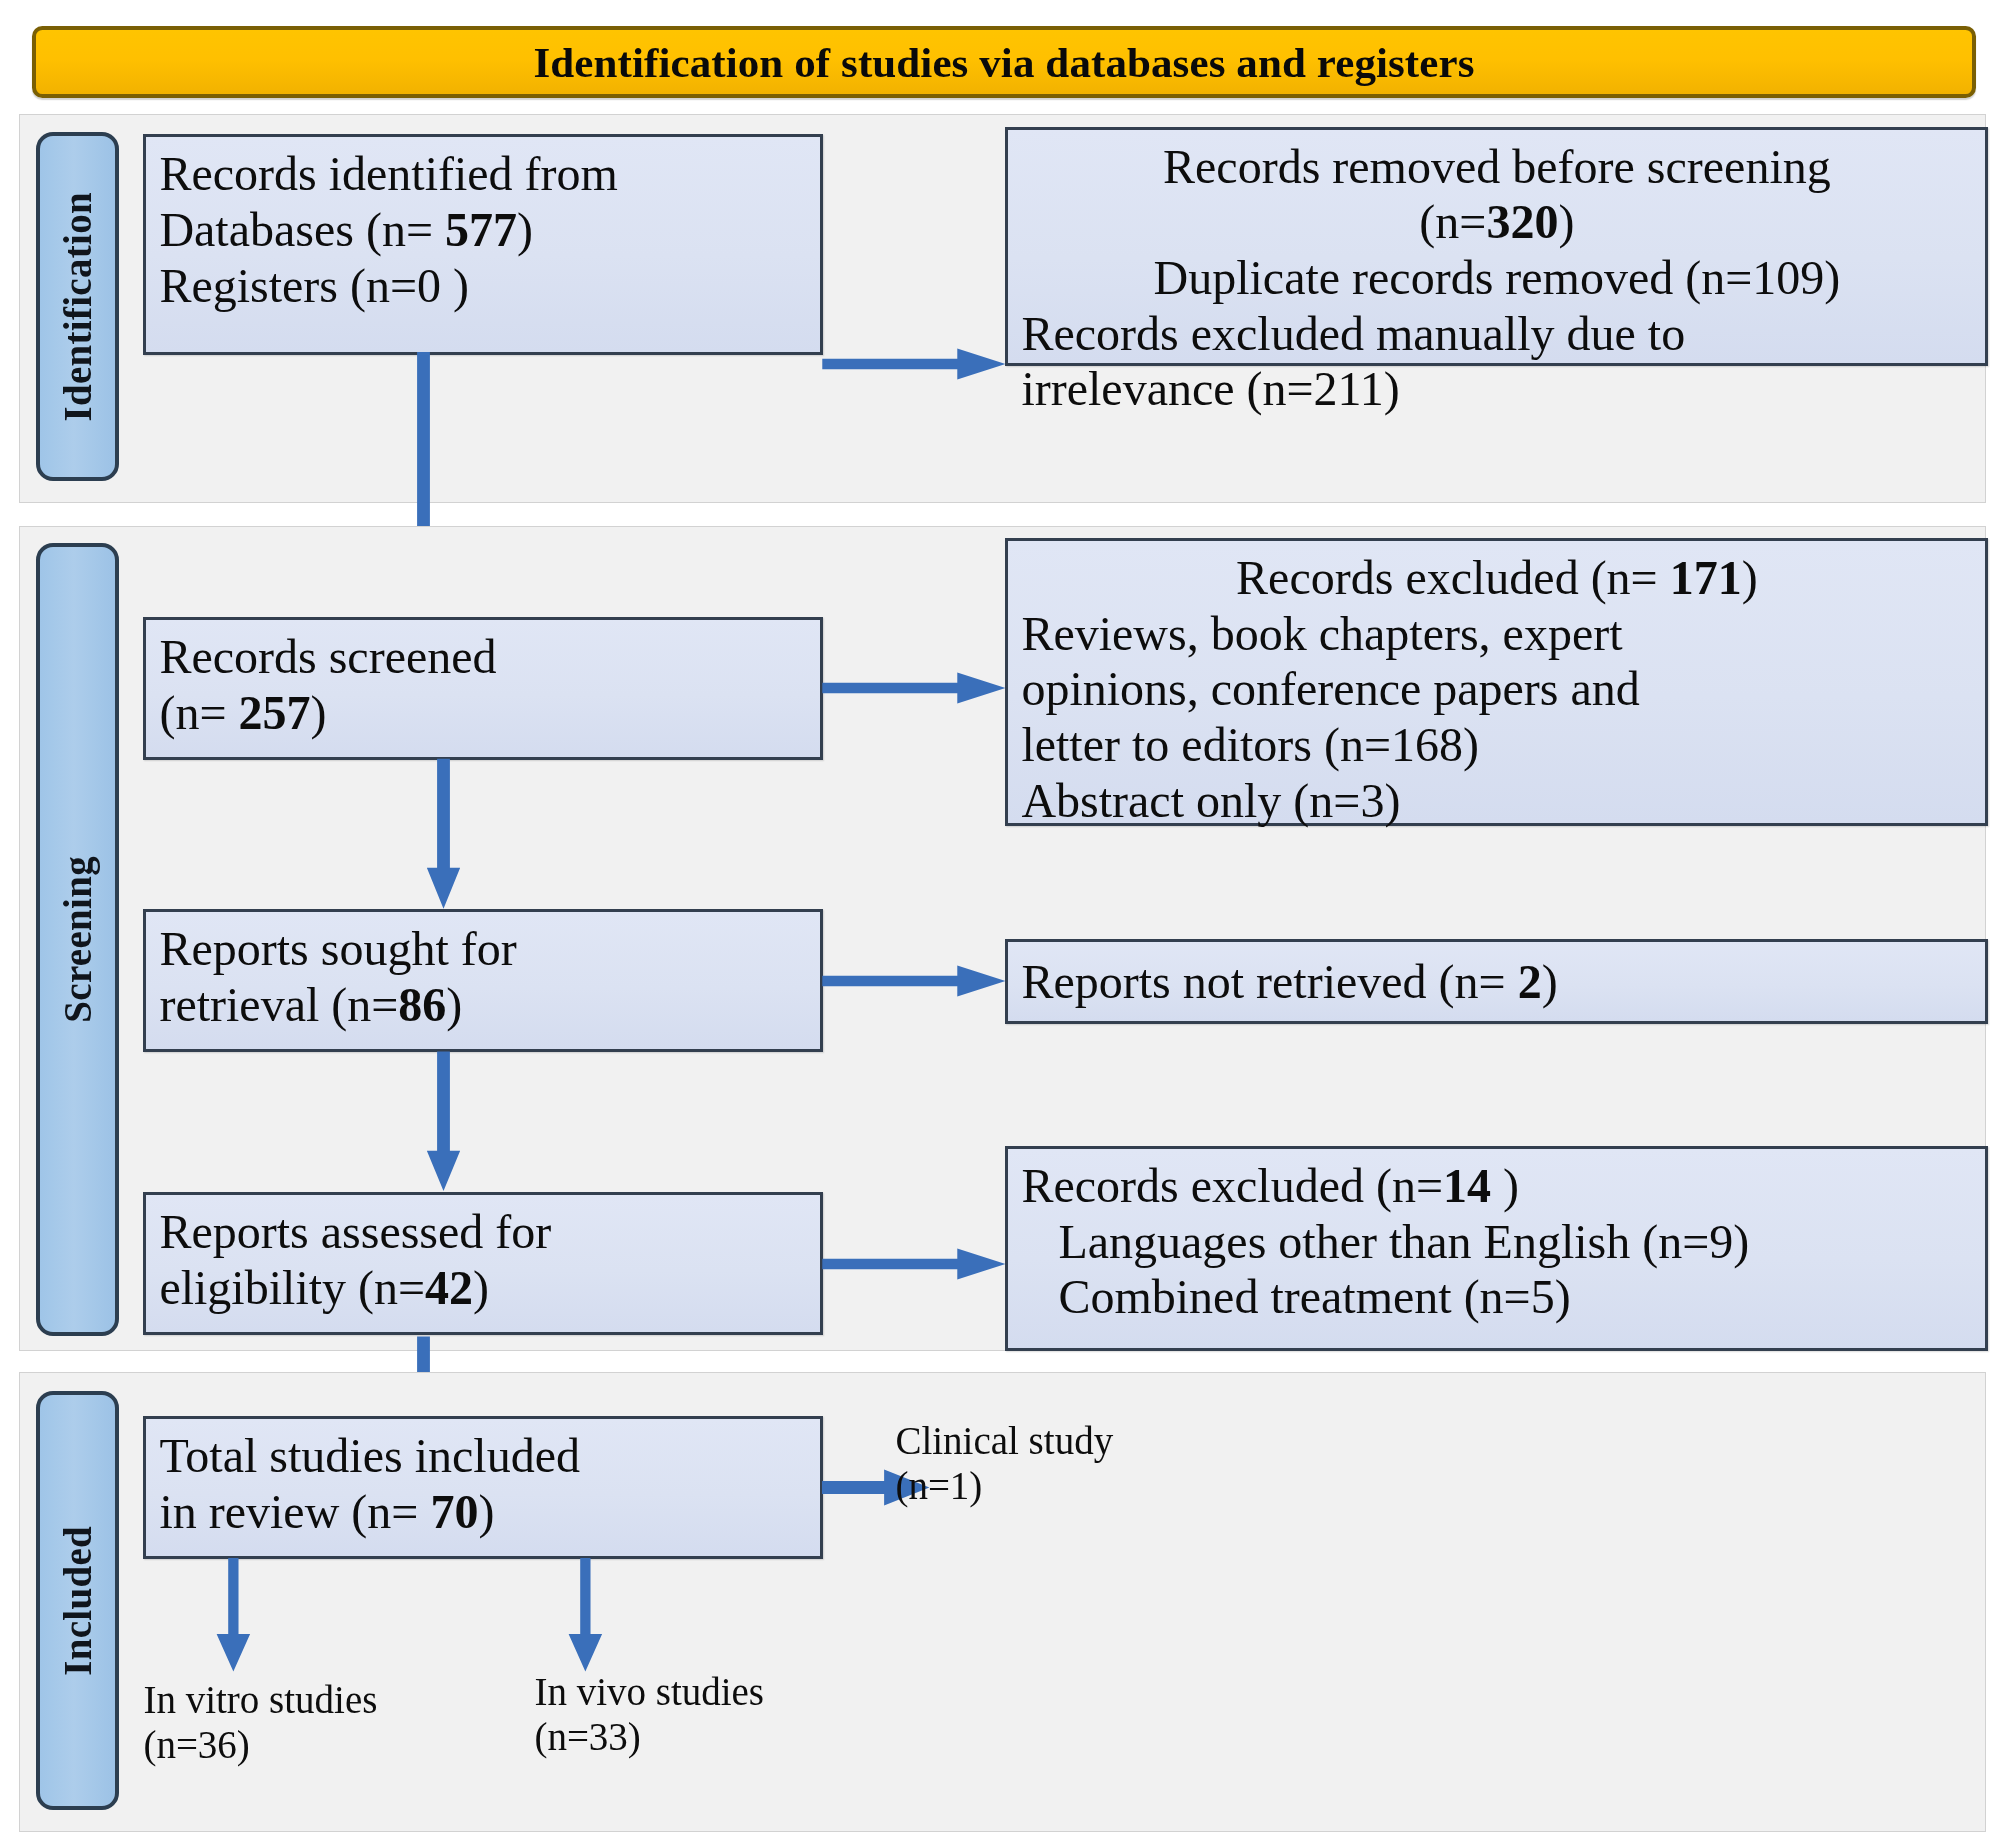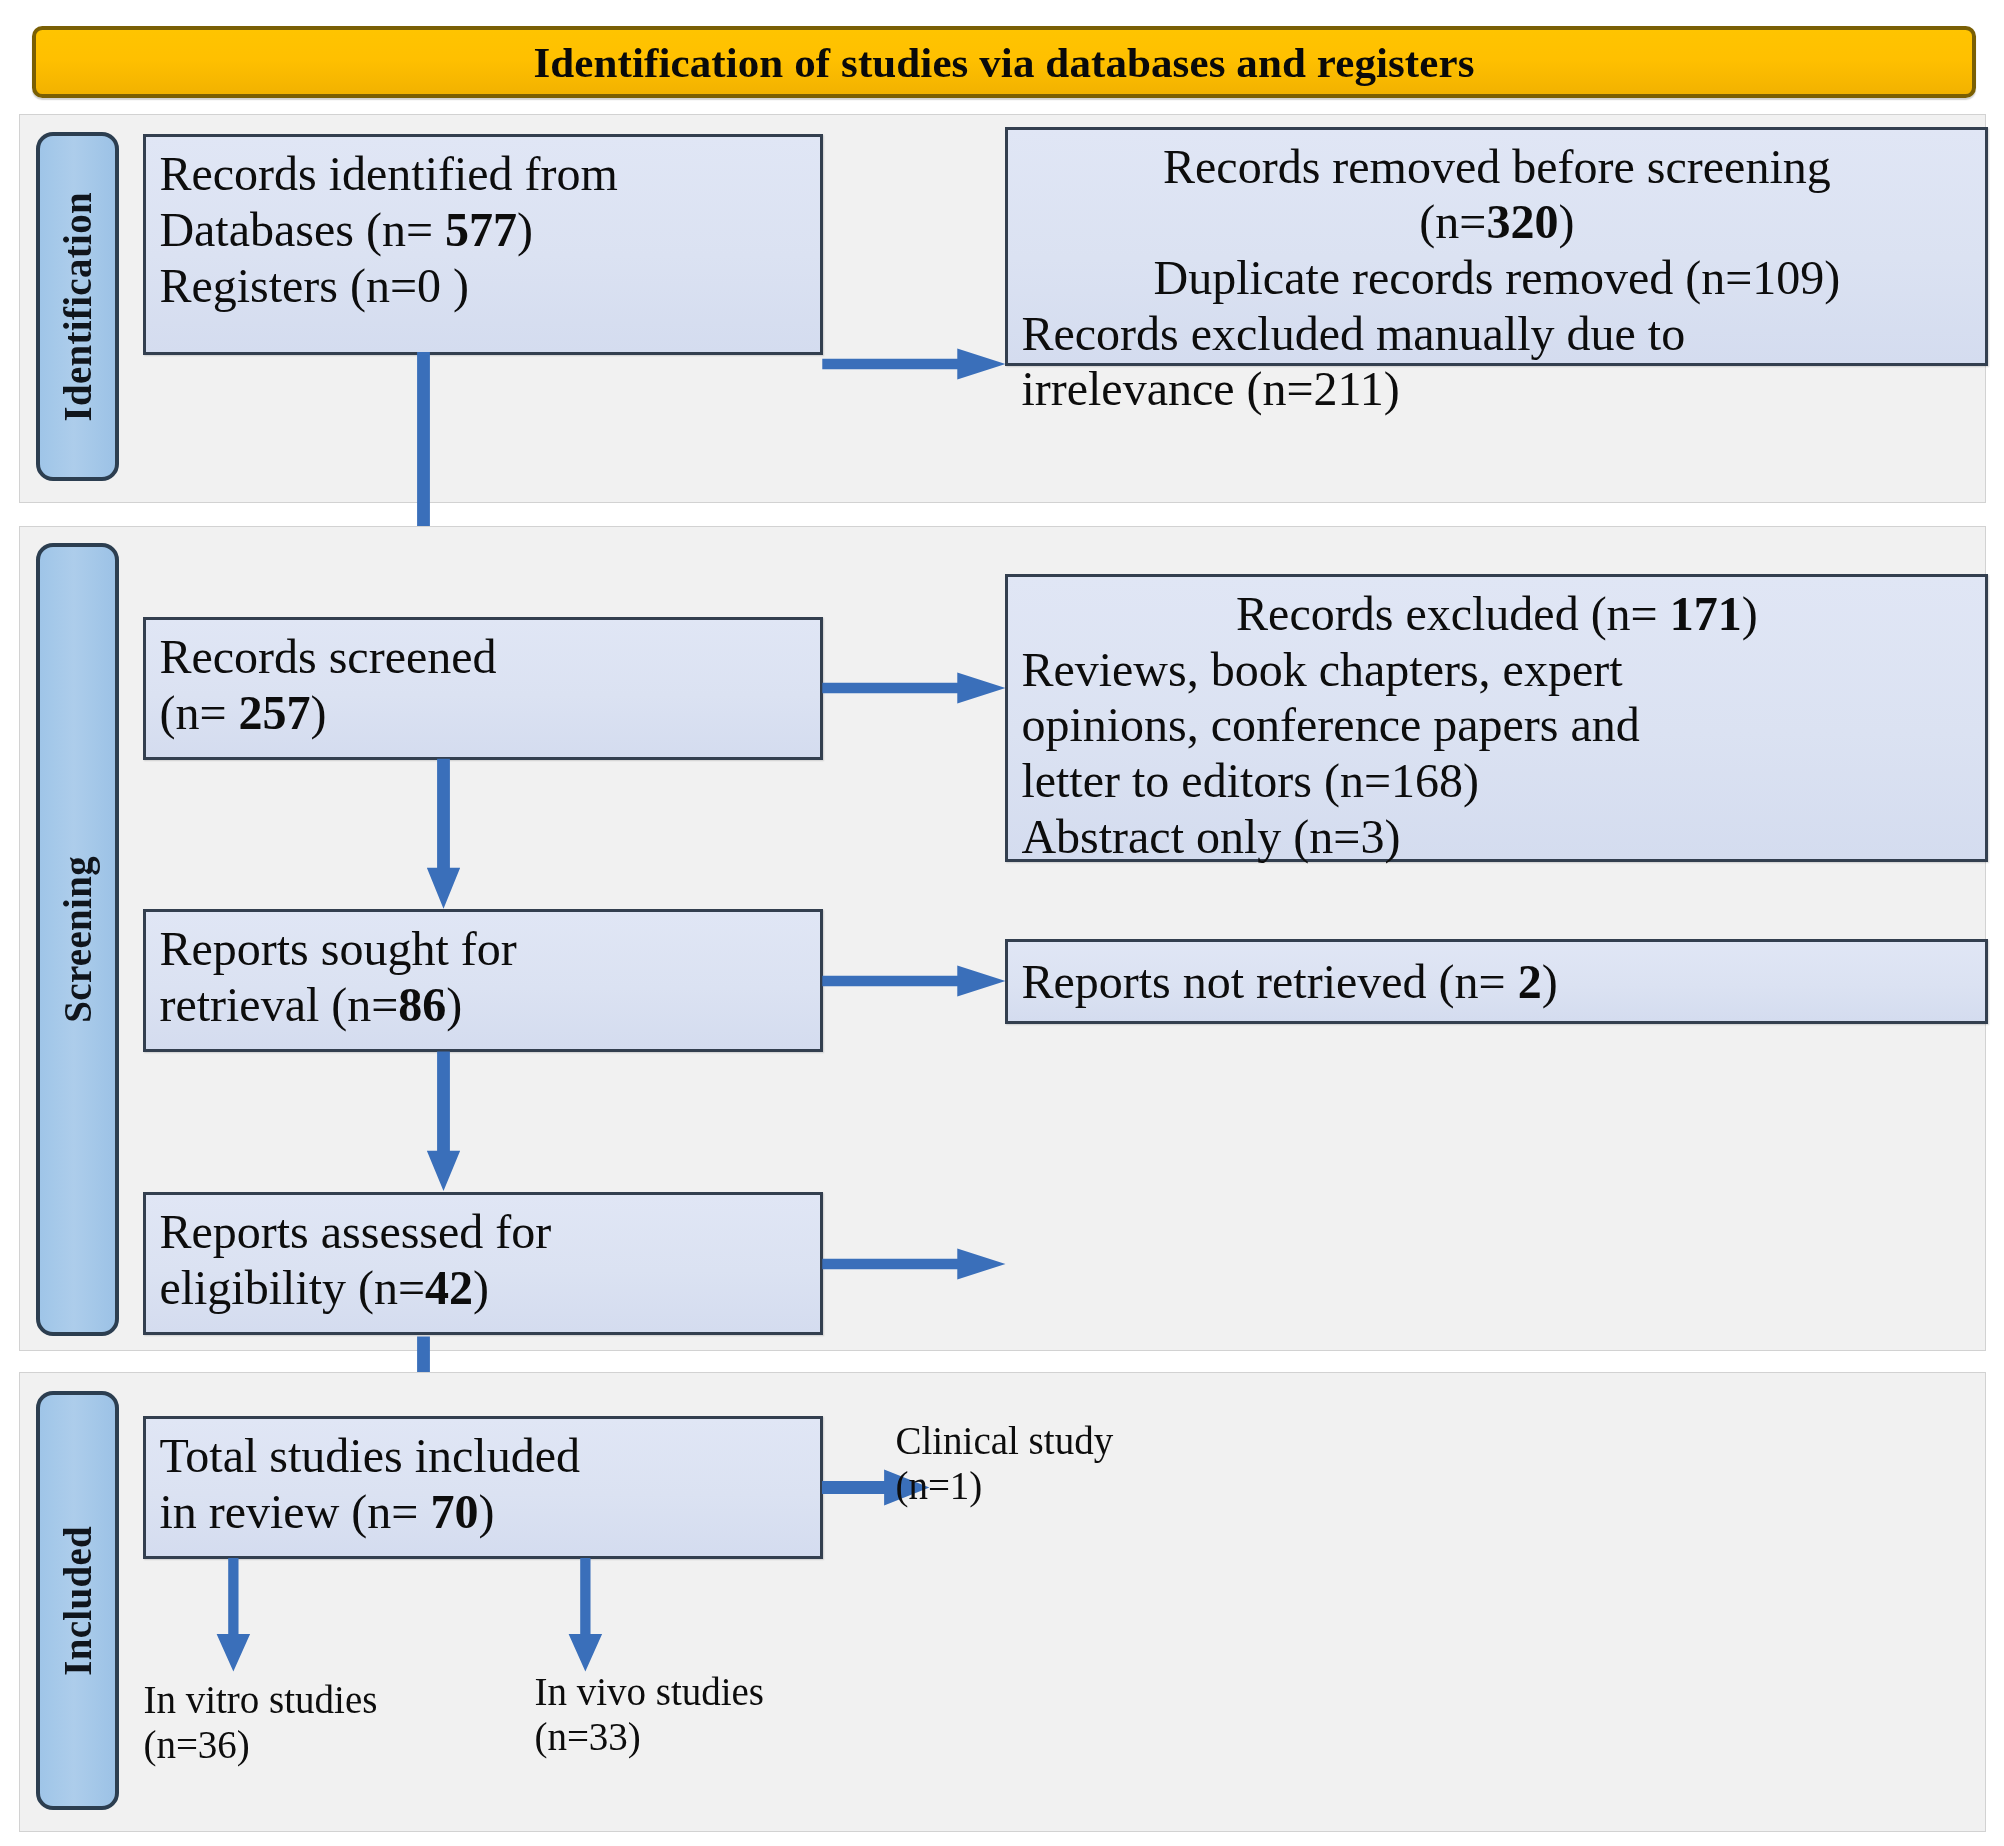--- a/index.html
+++ b/index.html
@@ -156,21 +156,21 @@
       <span class="ln">Records screened</span>
       <span class="ln"><span>(n= </span><b>257</b><span>)</span></span>
     </div>
 
     <div class="arrow" style="left:802px; top:143px; width:187px; height:36px;">
       <svg width="187" height="36" viewBox="0 0 290 56">
         <path d="M0 20 L210 20 L210 4 L285 28 L210 52 L210 36 L0 36 Z" fill="#3A6FBA"></path>
       </svg>
     </div>
 
-    <div class="fbox" style="left:985px; top:11px; width:983px; height:288px;margin-top:36px;">
+    <div class="fbox" style="left:985px; top:11px; width:983px; height:288px;">
       <span class="ln" style="text-align:center;display:block;"><span>Records excluded (n= </span><b>171</b><span>)</span></span>
       <span class="ln">Reviews, book chapters, expert</span>
       <span class="ln">opinions, conference papers and</span>
       <span class="ln">letter to editors (n=168)</span>
       <span class="ln">Abstract only (n=3)</span>
     </div>
 
     <div class="arrow" style="left:403px; top:231px; width:41px; height:154px;">
       <svg width="41" height="154" viewBox="0 0 64 238">
         <path d="M22 0 L42 0 L42 170 L58 170 L32 234 L6 170 L22 170 Z" fill="#3A6FBA"></path>
@@ -202,20 +202,25 @@
       <span class="ln">Reports assessed for</span>
       <span class="ln"><span>eligibility (n=</span><b>42</b><span>)</span></span>
     </div>
 
     <div class="arrow" style="left:802px; top:719px; width:187px; height:36px;">
       <svg width="187" height="36" viewBox="0 0 290 56">
         <path d="M0 20 L210 20 L210 4 L285 28 L210 52 L210 36 L0 36 Z" fill="#3A6FBA"></path>
       </svg>
     </div>
 
+    <div class="fbox" style="left:985px; top:619px; width:983px; height:205px;">
+      <span class="ln"><span>Records excluded (n=</span><b>14</b><span> )</span></span>
+      <span class="ln" style="padding-left:37px;">Languages other than English (n=9)</span>
+      <span class="ln" style="padding-left:37px;">Combined treatment (n=5)</span>
+    </div>
   </div>
 
   <div class="arrow" style="left:403px; top:1336px; width:41px; height:101px;">
     <svg width="41" height="101" viewBox="0 0 64 156">
       <path d="M22 0 L42 0 L42 92 L58 92 L32 152 L6 92 L22 92 Z" fill="#3A6FBA"></path>
     </svg>
   </div>
 
   <div class="section" id="sec-included">
 

